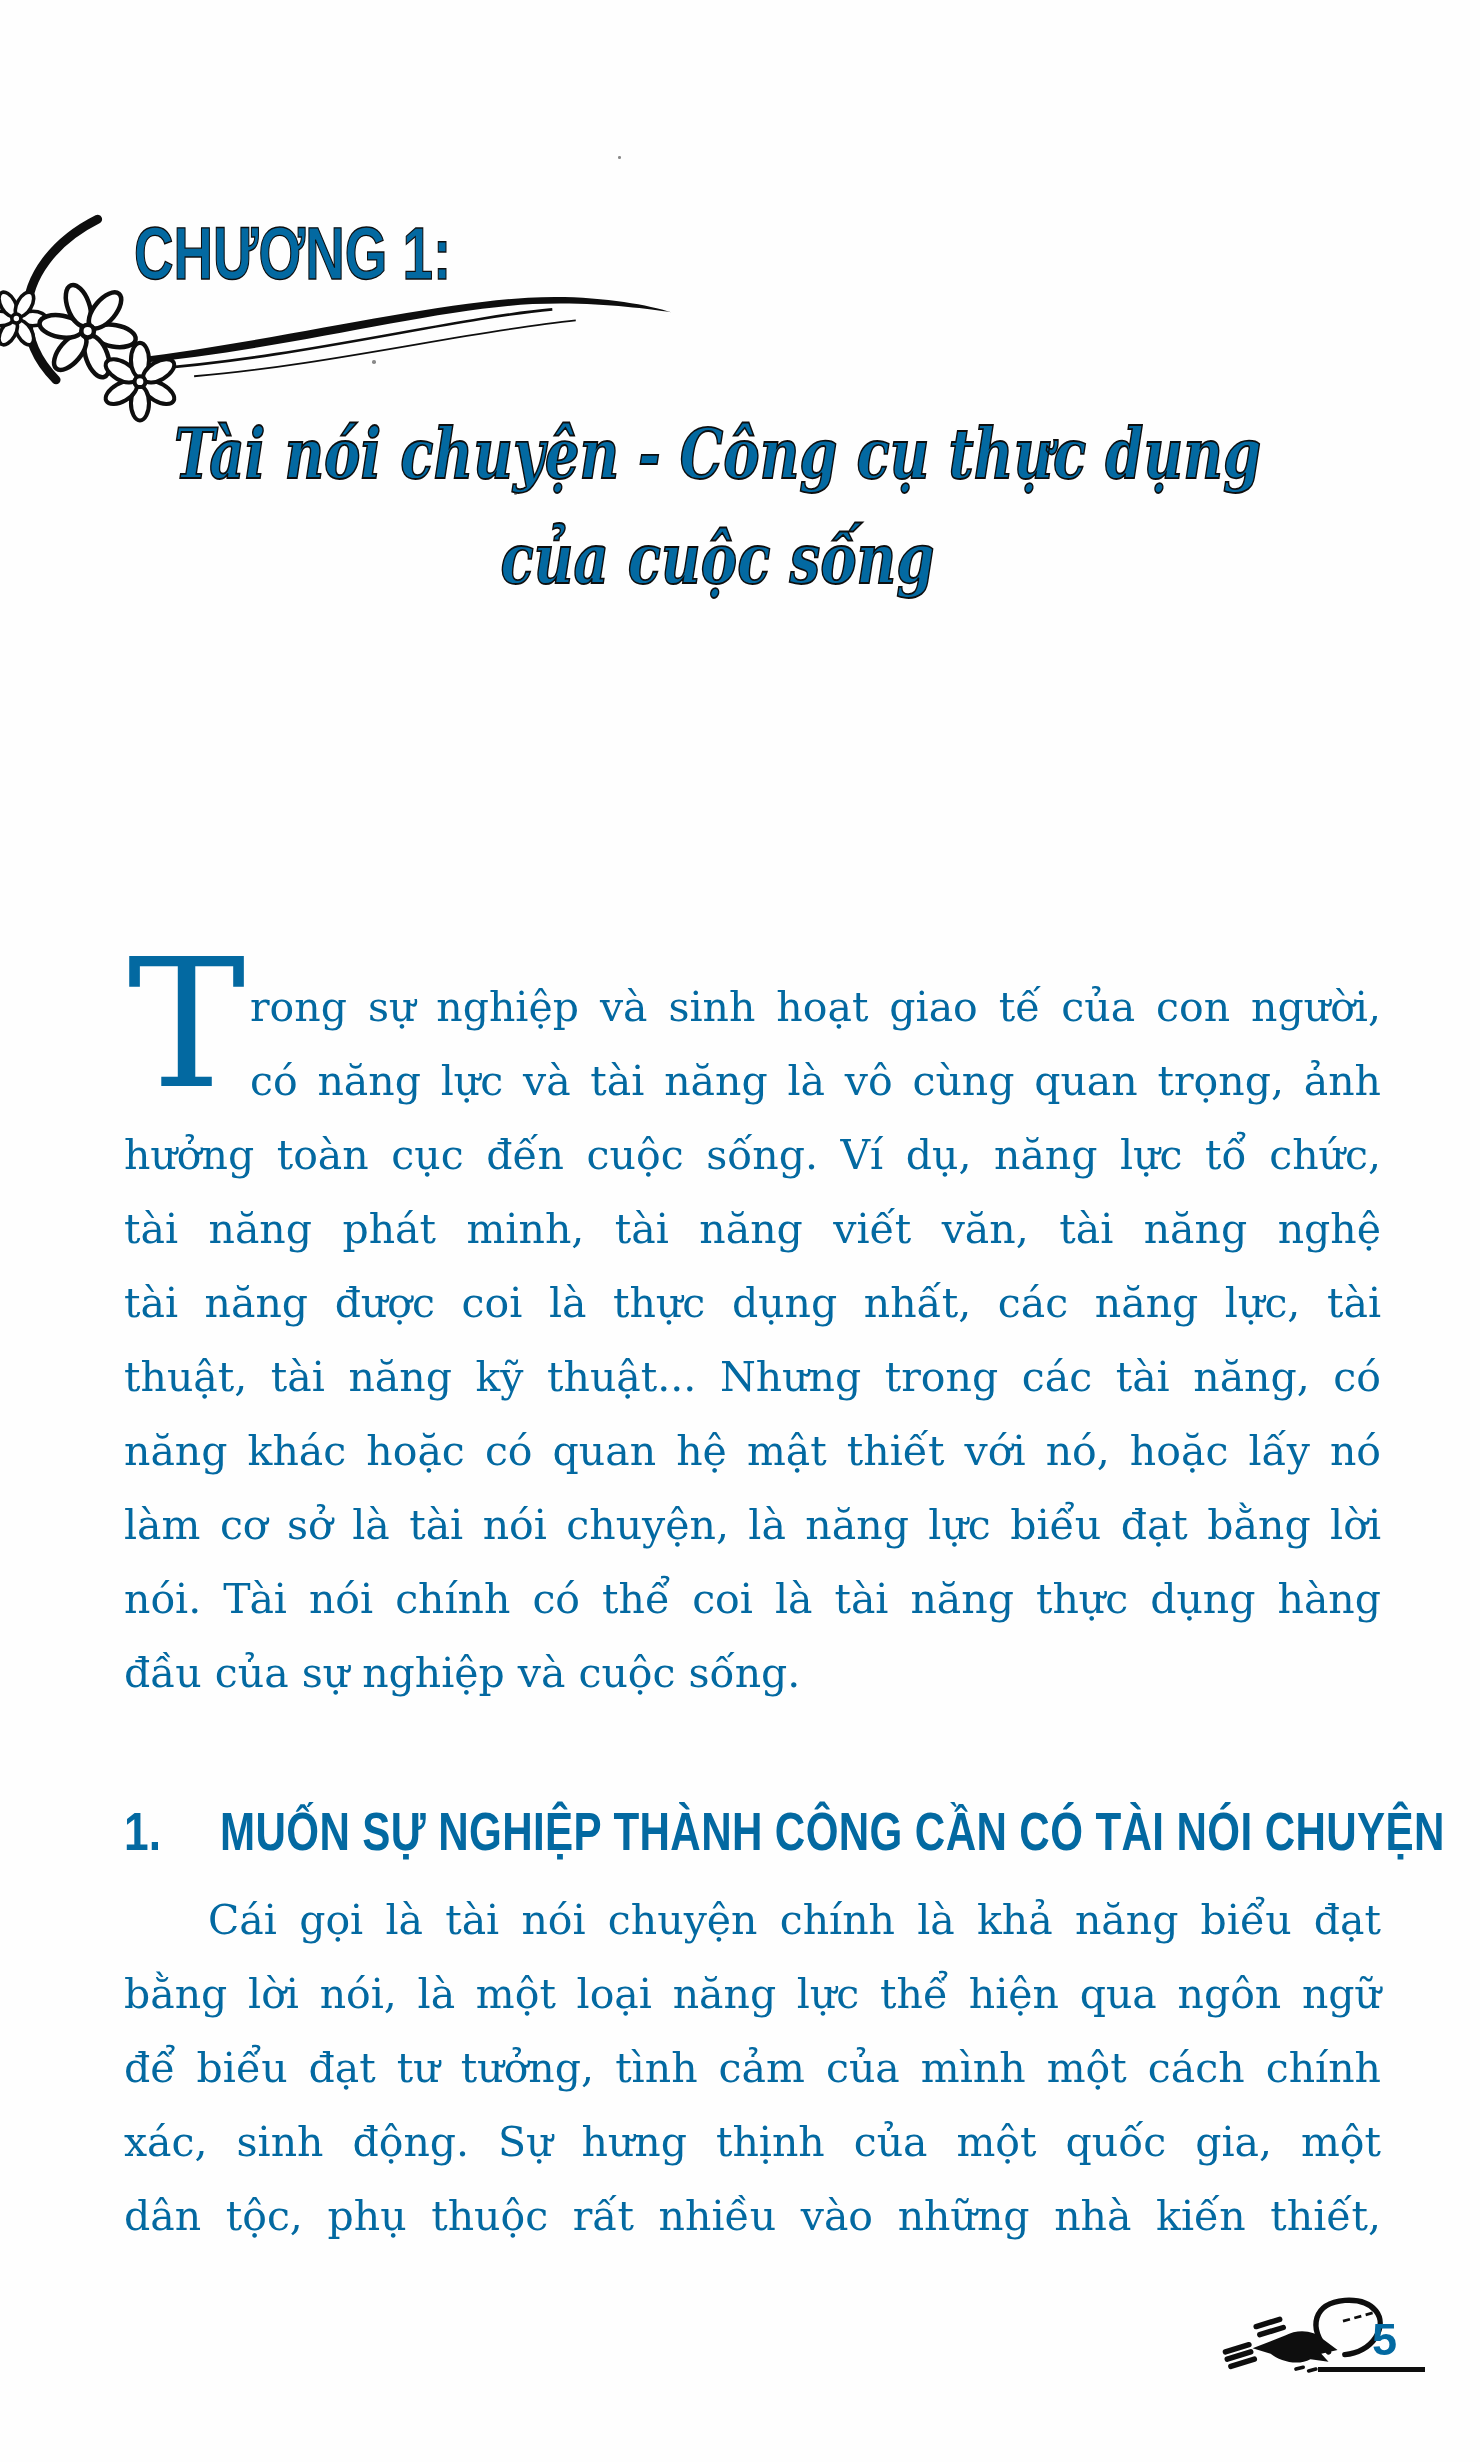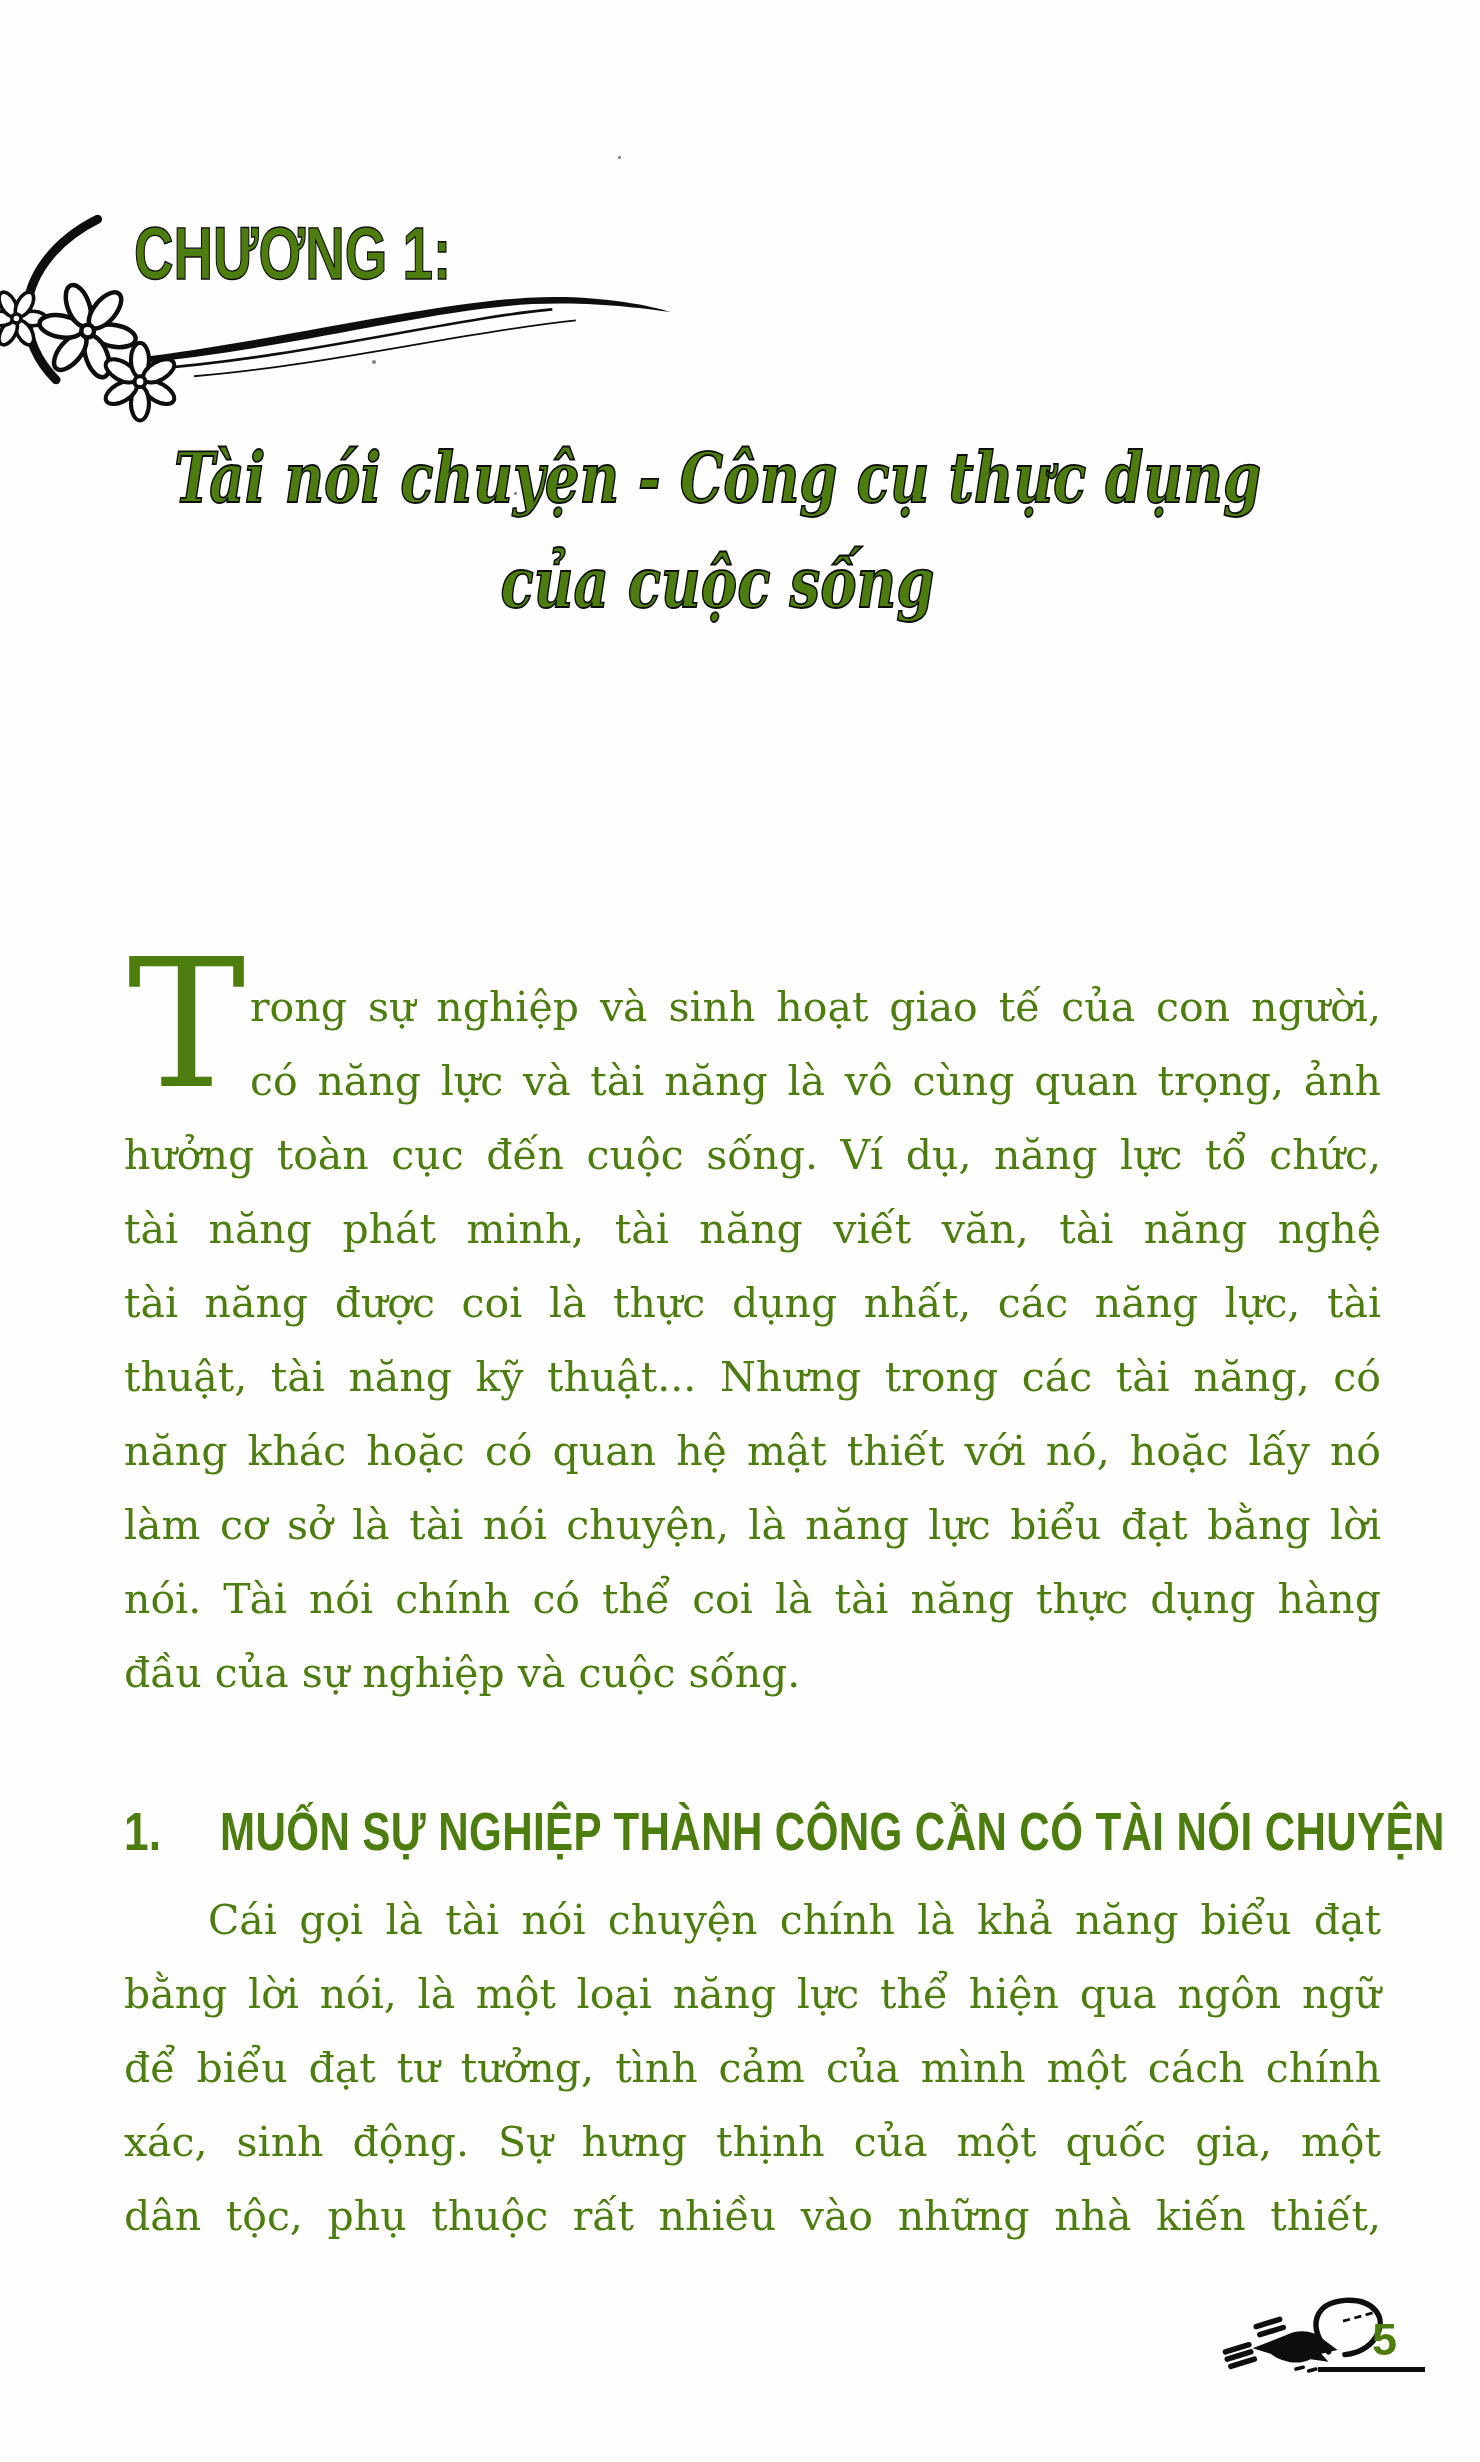--- a/index.html
+++ b/index.html
@@ -1,39 +1,39 @@
 <!DOCTYPE html>
 <html style="font-size:14.4px"><head>
 <meta charset="utf-8">
 <style>
   html,body{margin:0;padding:0;background:#e8e8e8;}
   .page{
     position:relative;
     width:1480px;height:2462px;
     margin:0 auto;
     background:#fefefe;
-    color:#4d7c0f;
+    color:#0369a1;
     overflow:hidden;
     font-family:"DejaVu Serif", serif;
   }
   
   .deco-svg{position:absolute;left:0;top:203px;width:704px;height:397px;z-index:1;}
   .chapter-label{
     position:absolute;left:134px;top:215px;z-index:2;
     margin:0;
     font-family:"Liberation Sans", sans-serif;
     font-weight:700;
     font-size:74px;line-height:78px;
     letter-spacing:0px;
     transform:scaleX(0.74);
     transform-origin:left top;
     -webkit-text-stroke:1.4px #0e0e0e;
     white-space:nowrap;
   }
-  .chapter-title{position:absolute;left:0;top:425px;width:1435px;z-index:2;text-align:center;}
+  .chapter-title{position:absolute;left:0;top:401px;width:1435px;z-index:2;text-align:center;}
   .title-line{
     font-family:"DejaVu Serif", serif;
     font-style:italic;
     font-weight:700;
     font-size:70px;line-height:105px;
     transform:scaleX(0.78);
     transform-origin:center top;
     -webkit-text-stroke:1.8px #0e0e0e;
     white-space:nowrap;
   }

